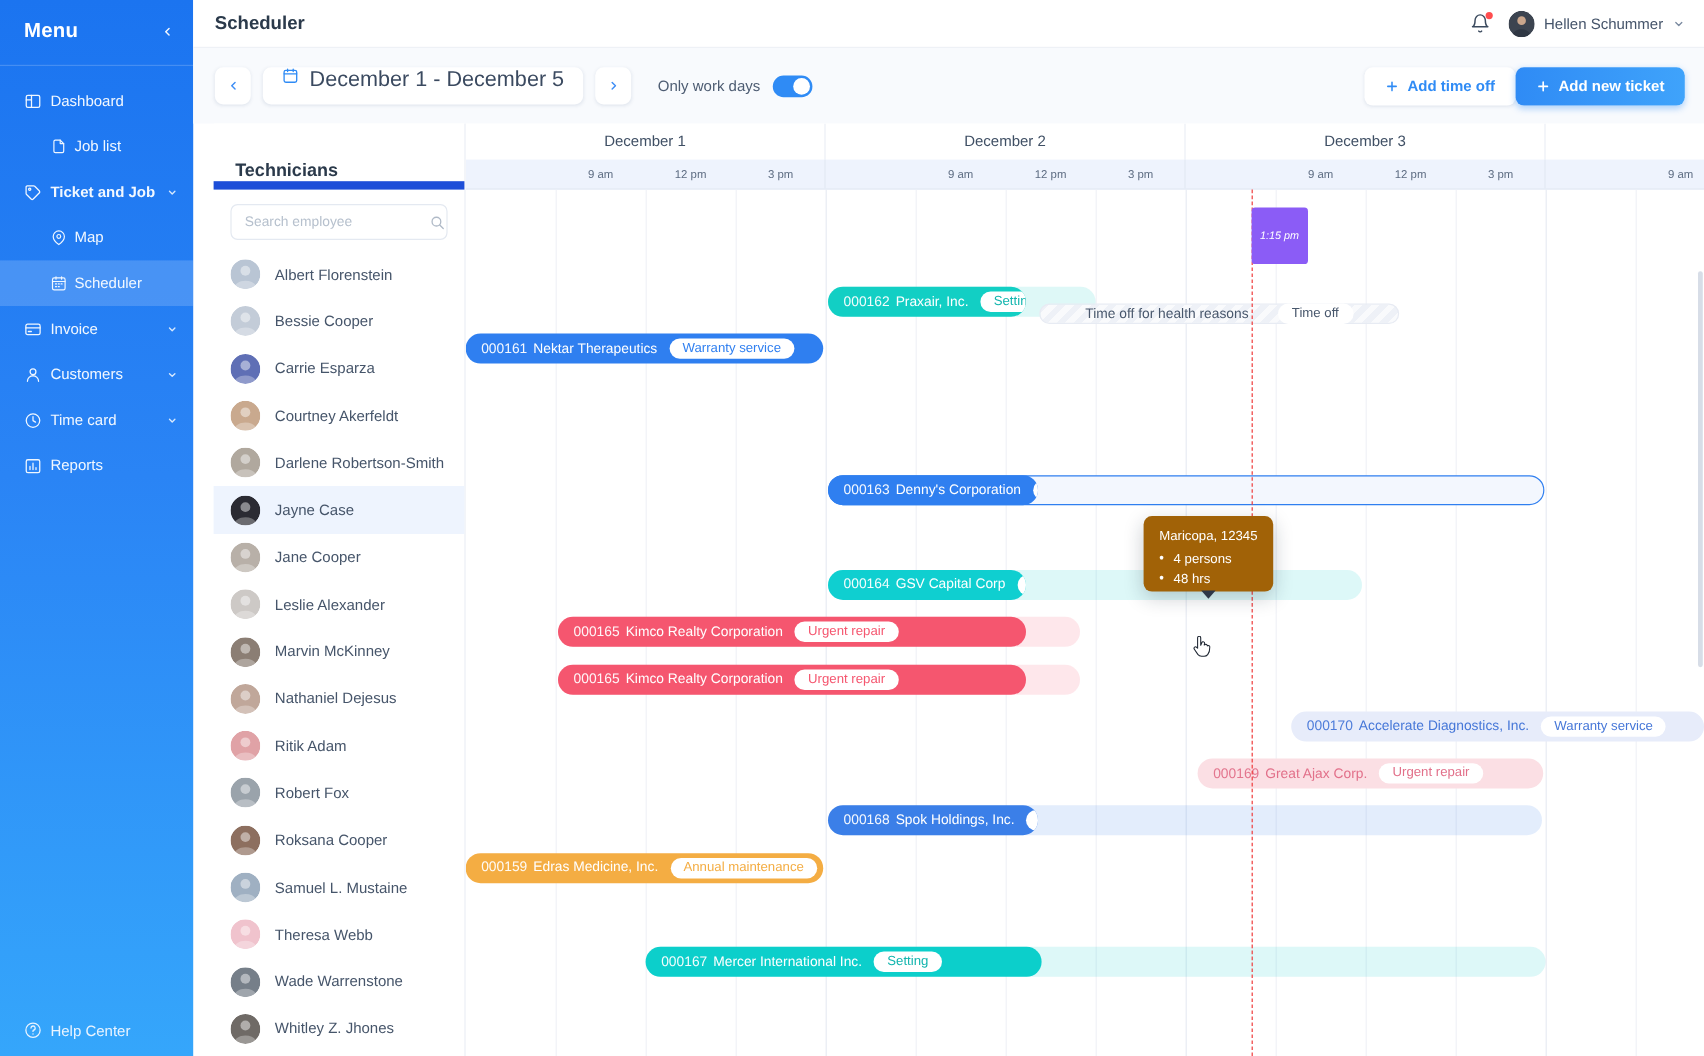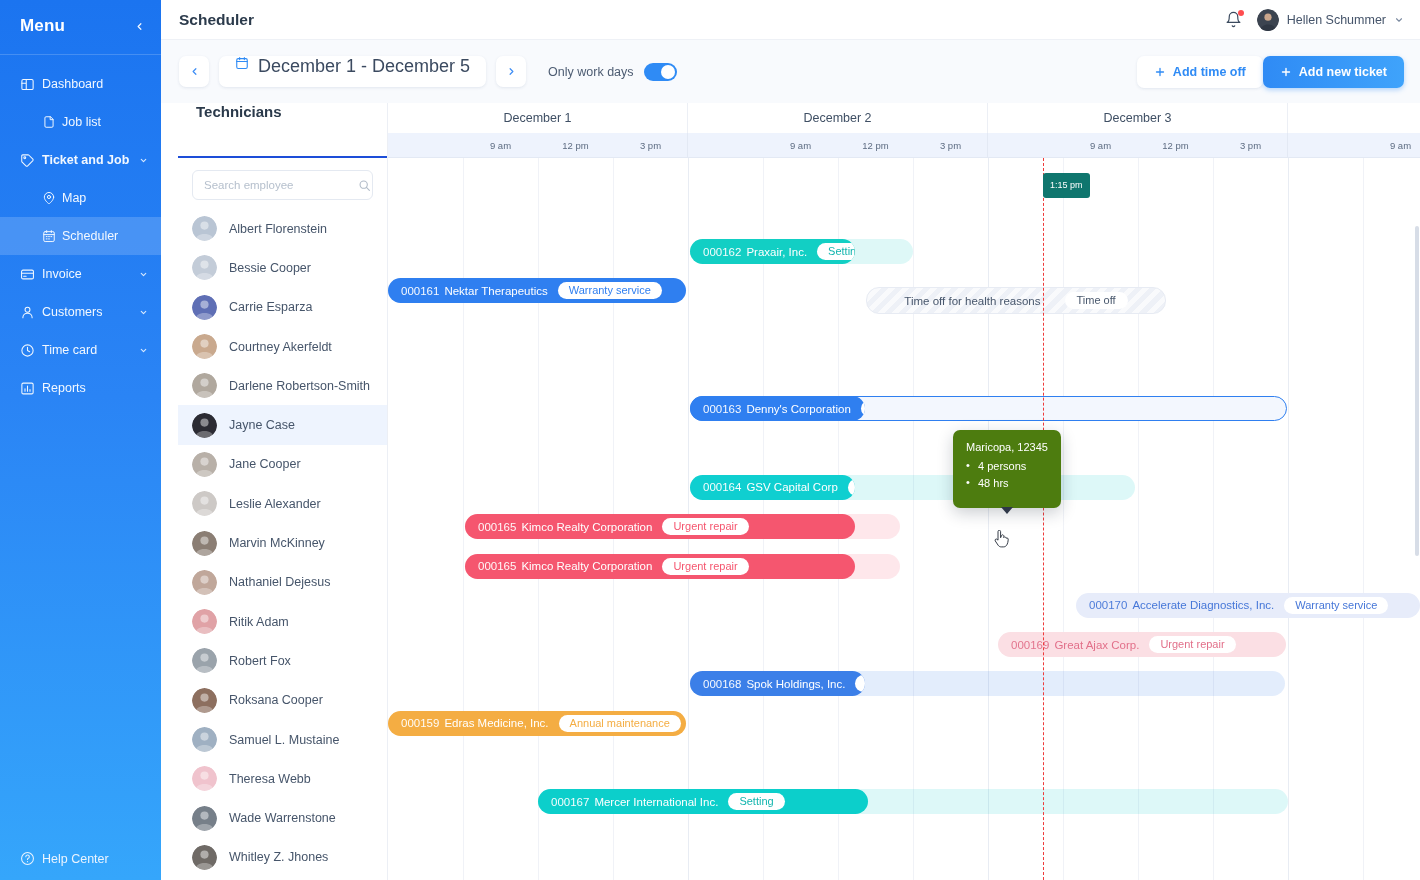--- a/index.html
+++ b/index.html
@@ -104,21 +104,21 @@
     background: linear-gradient(90deg,#2f8bf5,#3fa3fb); color: #fff;
     font-size: 12.5px; font-weight: bold; height: 32px; padding: 0 17px; border: 0;
     border-radius: 7px; box-shadow: 0 2px 5px rgba(47,139,245,.35); cursor: pointer; font-family: inherit;
   }
 
   
   #board { position: absolute; left: 178px; top: 103px; width: 1242px; height: 777px; background: #fff; }
 
   
   #tech-col { position: absolute; left: 0; top: 0; width: 210px; height: 777px; background: #fff; border-right: 1px solid #eceff5; z-index: 5;}
-  #tech-header { height: 55px; display: flex; align-items: flex-start; padding-left: 18px; border-bottom: 2px solid #1d4ed8; }
+  #tech-header { height: 55px; display: flex; align-items: flex-end; padding-left: 18px; border-bottom: 7px solid #1d4ed8; }
   #tech-header .t { font-size: 15px; font-weight: bold; color: #2b3a4b; }
   #search-wrap { padding: 12px 14px 9px 14px; }
   #search-box {
     display: flex; align-items: center; height: 30px; border: 1px solid #e4e9f1;
     border-radius: 6px; padding: 0 9px 0 11px; background: #fff;
   }
   #search-input {
     flex: 1; border: 0; outline: none; font-family: inherit; font-size: 11.5px; color: #5a6borange;
     color: #5a6b80; background: transparent;
   }
@@ -148,37 +148,37 @@
   }
   .evt .pill {
     background: #fff; border-radius: 11px; padding: 3px 11px; font-size: 11px; line-height: 1;
   }
   .evt .id { opacity: .95; }
   .evt-ghost { position: absolute; height: 25px; border-radius: 13px; }
 
   
   #nowline { position: absolute; left: 655px; top: 0; bottom: 0; width: 0; border-left: 1px dashed #ef3b3b; z-index: 3;}
   #nowbadge {
-    position: absolute; left: 655px; top: 15px; background: #0f766e; color: #fff;
-    font-size: 9px; padding: 8px 7px; border-radius: 3px; z-index: 4; line-height: 1;
+    position: absolute; left: 655px; top: 15px; background: #8b5cf6; color: #fff;
+    font-size: 9px; padding: 19px 7px; border-radius: 3px; z-index: 4; line-height: 1; font-style: italic;
   }
 
   
   #timeoff {
-    position: absolute; border-radius: 13px; height: 27px;
+    position: absolute; border-radius: 13px; height: 17px;
     display: flex; align-items: center; justify-content: center; gap: 24px;
     background: repeating-linear-gradient(135deg, #eef1f7 0 5px, #f9fafc 5px 10px);
-    border: 1px solid #e7ebf3; font-size: 11.5px; color: #48576c; margin-top: 34px;
+    border: 1px solid #e7ebf3; font-size: 11.5px; color: #48576c;
   }
   #timeoff .pill { background: #fff; border-radius: 11px; padding: 3px 12px; font-size: 11px; color: #48576c; line-height: 1; }
 
   
   #tooltip {
-    position: absolute; background: #4d7c0f; color: #fff; border-radius: 7px;
-    padding: 9px 13px 16px 13px; font-size: 11px; line-height: 1.55; z-index: 20;
+    position: absolute; background: #a16207; color: #fff; border-radius: 7px;
+    padding: 9px 13px 1px 13px; font-size: 11px; line-height: 1.55; z-index: 20;
     box-shadow: 0 5px 16px rgba(20,30,50,.22);
   }
   #tooltip .ttl { margin-bottom: 2px; }
   #tooltip ul { list-style: none; }
   #tooltip li { position: relative; padding-left: 12px; }
   #tooltip li::before { content: "•"; position: absolute; left: 0; top: -1px; }
   #tooltip .arrow {
     position: absolute; bottom: -6px; left: 50%; margin-left: -6px;
     width: 0; height: 0; border-left: 6px solid transparent; border-right: 6px solid transparent;
     border-top: 7px solid #2e3748;

